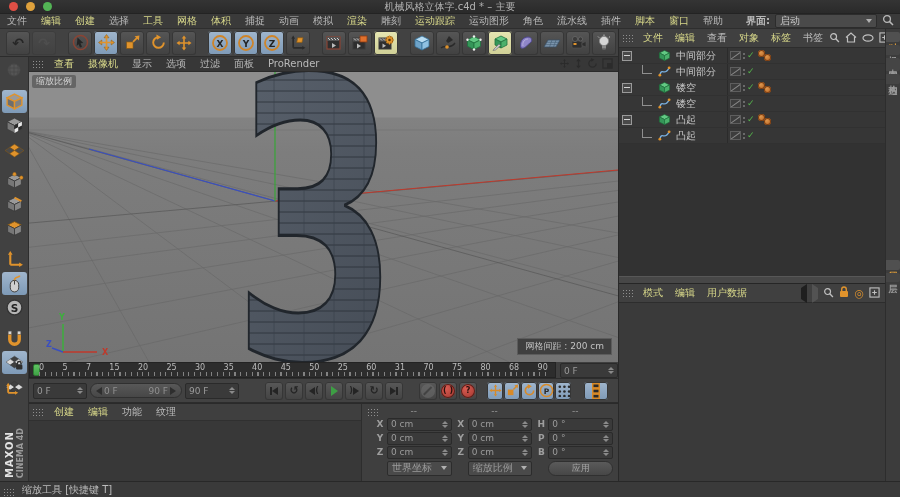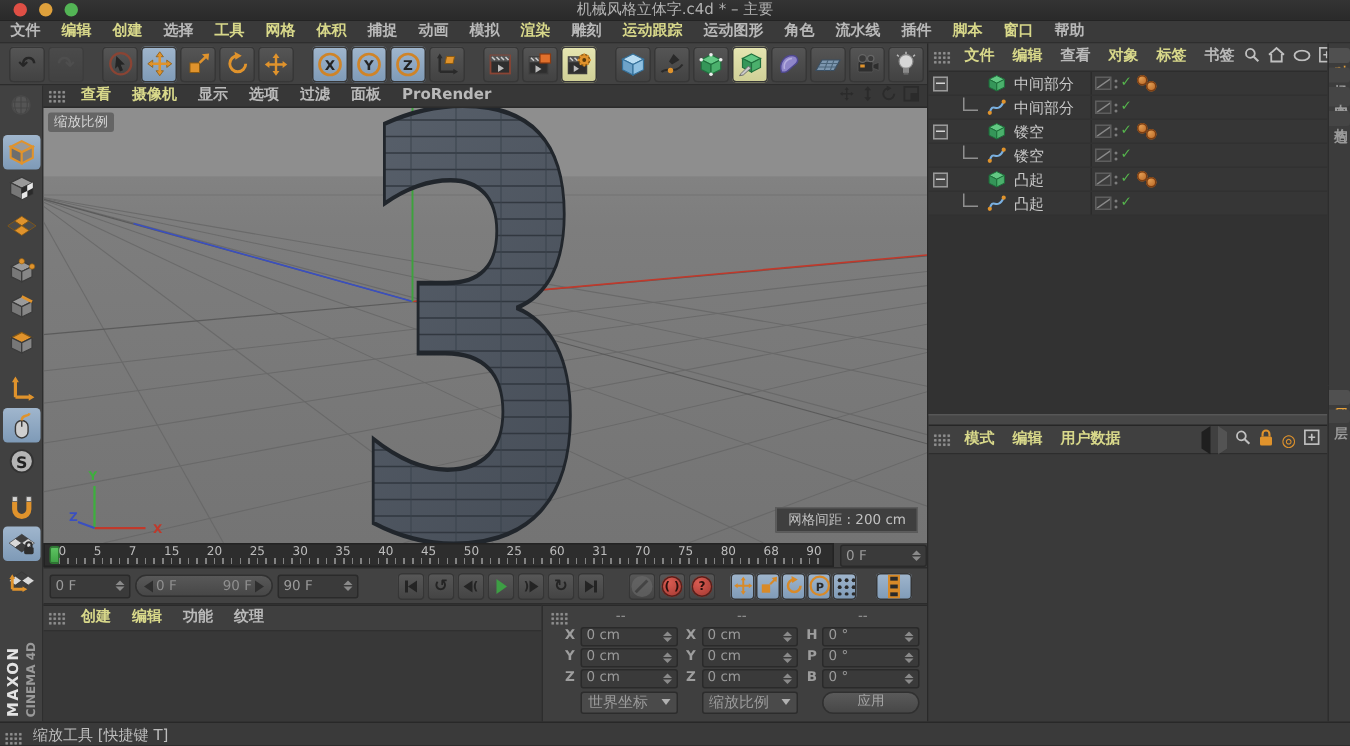--- a/index.html
+++ b/index.html
@@ -7,21 +7,21 @@
        font-family:"DejaVu Sans","Liberation Sans",sans-serif;font-size:10px;color:#c2c2c2}
   
   .titlebar{position:absolute;left:0;top:0;width:900px;height:14px;background:linear-gradient(#343434,#2a2a2a);display:flex;align-items:center;border-bottom:1px solid #232323;box-sizing:border-box}
   .lights{display:flex;gap:8px;margin-left:9px}
   .light{width:9px;height:9px;border-radius:50%}
   .l-close{background:#df4f45}.l-min{background:#dfa13c}.l-zoom{background:#53b455}
   .win-title{position:absolute;left:0;right:0;text-align:center;font-size:10px;color:#b2b2b2;line-height:13px;pointer-events:none}
   
   .menubar{position:absolute;left:0;top:14px;width:900px;height:15px;background:#3a3a3a;display:flex;align-items:center;border-bottom:1px solid #2e2e2e;box-sizing:border-box}
   .menu-host{display:flex}
-  .mi{padding:0 7px;font-weight:bold;color:#b9b9b9;font-size:10px;line-height:14px;white-space:nowrap}
+  .mi{padding:0 7px;font-weight:normal;color:#b9b9b9;font-size:10px;line-height:14px;white-space:nowrap}
   .mi.hl{color:#d8d88a}
   .iface{margin-left:auto;display:flex;align-items:center;gap:5px;padding-right:6px}
   .iface-label{color:#b9b9b9;font-weight:bold}
   .dropdown{background:#4a4a4a;border:1px solid #2c2c2c;border-radius:2px;height:12px;display:flex;align-items:center;padding:0 4px;color:#c9c9c9}
   .dd-arrow{width:0;height:0;border-left:3px solid transparent;border-right:3px solid transparent;border-top:4px solid #b0b0b0;margin-left:auto}
   .iface .dropdown{width:92px}
   
   .toolbar{position:absolute;left:0;top:29px;width:618px;height:28px;background:#424242;display:flex;align-items:center;gap:2px;padding-left:6px;border-bottom:1px solid #2c2c2c;box-sizing:border-box}
   .tbtn{width:24px;height:24px;border-radius:3px;background:linear-gradient(#565656,#414141);box-shadow:inset 0 0 0 1px #373737;display:flex;align-items:center;justify-content:center;flex:0 0 auto}
   .tbtn.sel{background:linear-gradient(#a0b6cd,#7e9ab7)}
@@ -156,20 +156,31 @@
         <span class="mi">雕刻</span>
         <span class="mi hl">运动跟踪</span>
         <span class="mi">运动图形</span>
         <span class="mi">角色</span>
         <span class="mi">流水线</span>
         <span class="mi">插件</span>
         <span class="mi hl">脚本</span>
         <span class="mi hl">窗口</span>
         <span class="mi">帮助</span>
       </div>
+    <div class="iface">
+      <span class="iface-label">界面:</span>
+      <span class="dropdown">
+        <span>启动</span>
+        <span class="dd-arrow"></span>
+      </span>
+      <span><svg width="12" height="12" viewBox="0 0 12 12">
+            <circle cx="5" cy="5" r="3.4" fill="none" stroke="#b9b9b9" stroke-width="1.3"></circle>
+            <line x1="7.6" y1="7.6" x2="11" y2="11" stroke="#b9b9b9" stroke-width="1.5"></line>
+          </svg></span>
+    </div>
   </div>
 
   <div class="toolbar">
     <span class="tbtn">
         <span class="glyph">↶</span>
       </span>
     <span class="tbtn dis">
         <span class="glyph" style="color:#5d5d5d">↷</span>
       </span>
     <span class="tgap"></span>

